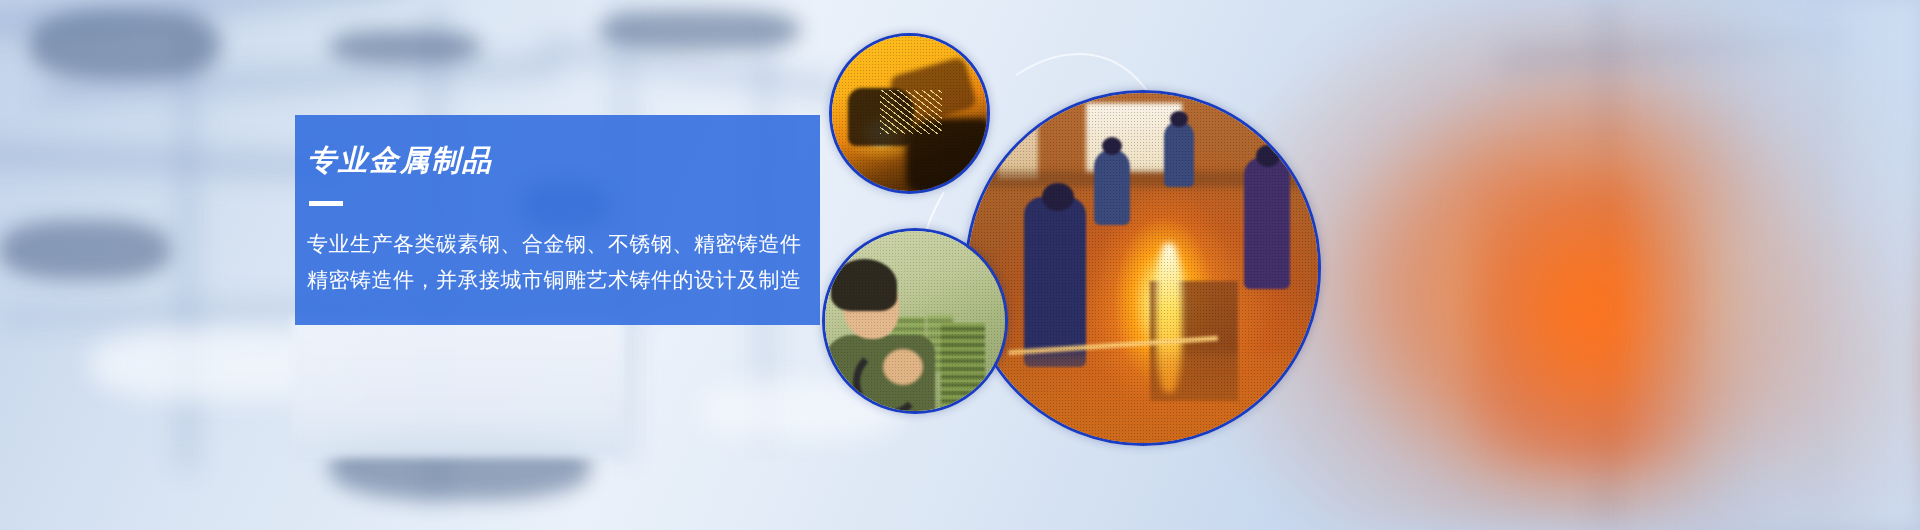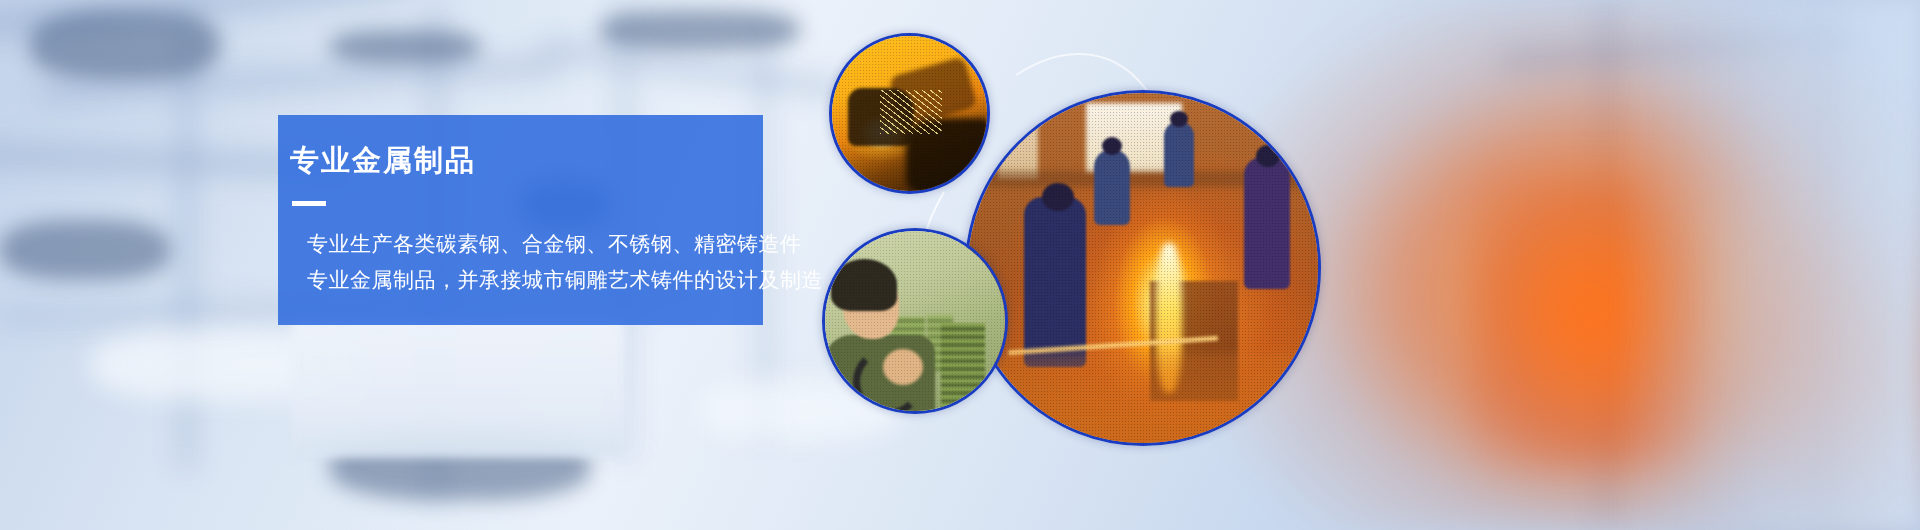--- a/index.html
+++ b/index.html
@@ -44,22 +44,23 @@
   }
   
   .bg-sheet{
     position:absolute;left:292px;top:318px;width:332px;height:140px;
     background:linear-gradient(180deg,#eef3fa 0%,#e6edf7 60%,#d9e4f2 100%);
     filter:blur(5px);opacity:.95;
   }
 
   
   .panel{
-    position:absolute;left:278px;top:115px;width:485px;height:210px;
+    position:absolute;left:295px;top:115px;width:525px;height:210px;
     background:rgba(48,108,222,.88);
+    font-style:italic;
   }
   .panel-inner{padding:30px 0 0 12px;}
   .title{
     color:#ffffff;font-size:29px;font-weight:bold;letter-spacing:2px;
     line-height:1.1;margin:0;white-space:nowrap;
   }
   .divider{
     width:34px;height:5px;background:#ffffff;margin:24px 0 0 2px;
   }
 
@@ -307,16 +308,16 @@
 
   <div class="panel">
     <div class="panel-inner">
       <h1 class="title">专业金属制品</h1>
       <div class="divider"></div>
     </div>
   </div>
 
   <div class="body-text">
     <p>专业生产各类碳素钢、合金钢、不锈钢、精密铸造件</p>
-    <p>专业金属制品，并承接城市铜雕艺术铸件的设计及制造</p>
+    <p>精密铸造件，并承接城市铜雕艺术铸件的设计及制造</p>
   </div>
 
 </div>
 
 </body></html>

